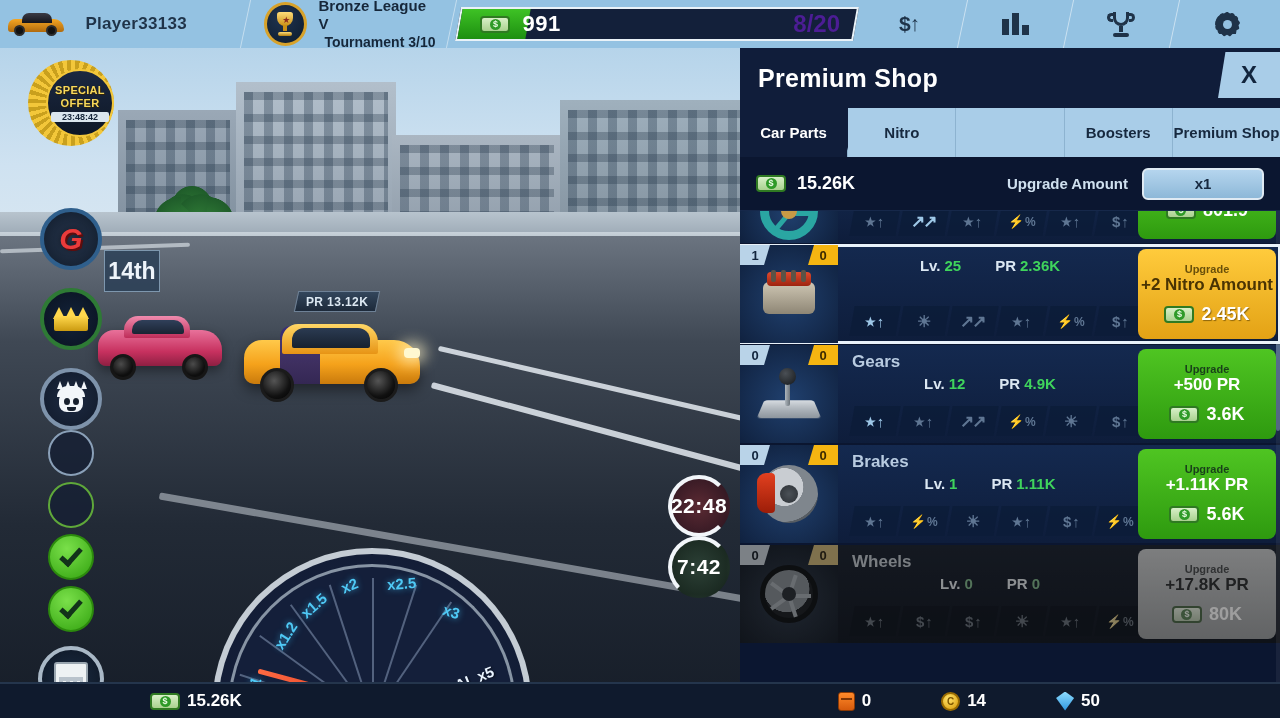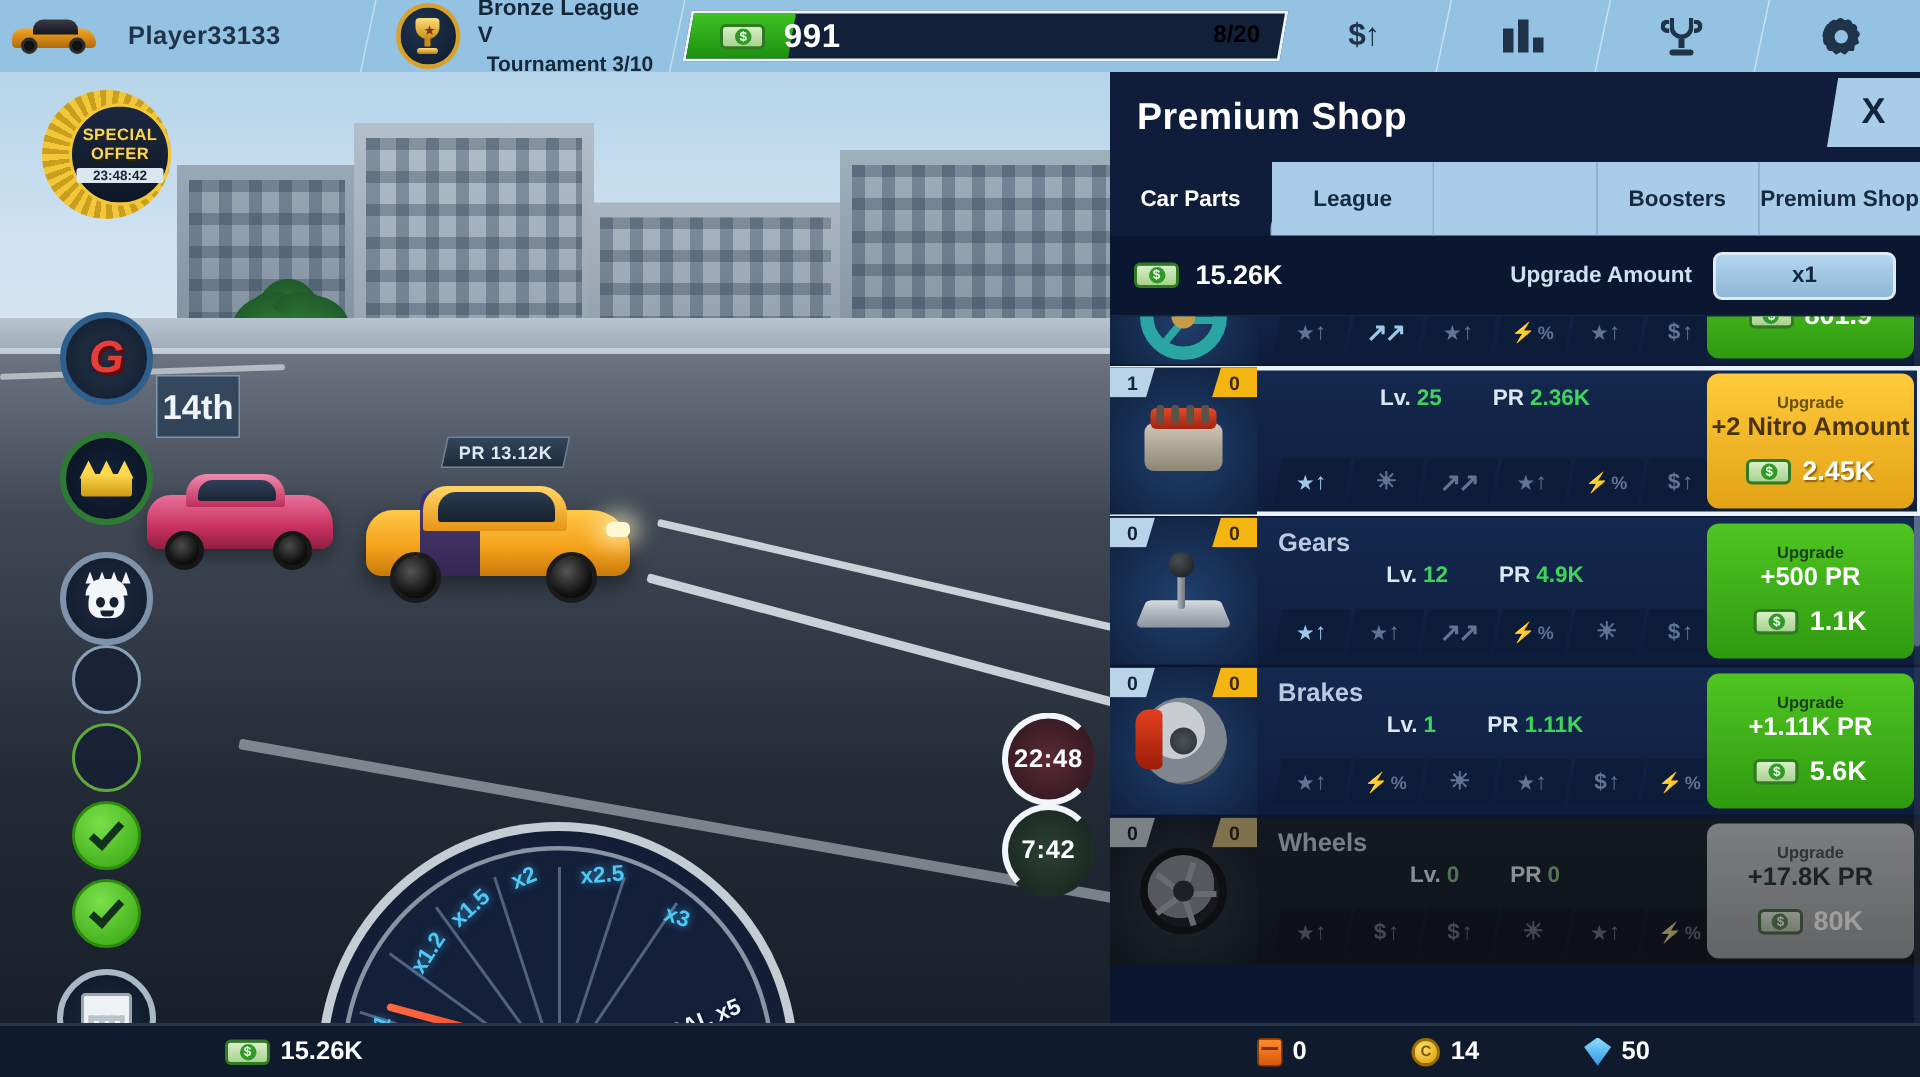--- a/index.html
+++ b/index.html
@@ -130,21 +130,21 @@
   .money-bar .content { position:absolute; inset:0; display:flex; align-items:center;
     padding:0 16px 0 22px; }
   .cash-icon { width:30px; height:17px; border-radius:4px;
     background:linear-gradient(180deg,#d8f0c8,#a9d18f); border:2px solid #2f7a22;
     display:flex; align-items:center; justify-content:center; }
   .cash-icon .c { width:11px; height:11px; border-radius:50%; background:#2f9a28;
     color:#eafbe4; font-size:9px; font-weight:bold; display:flex;
     align-items:center; justify-content:center; line-height:1; }
   .money-bar .amt { color:#fff; font-size:22px; font-weight:bold; margin-left:12px;
     letter-spacing:.5px; }
-  .money-bar .ratio { color:#000000; font-size:16px; font-weight:bold; margin-left:auto; }
+  .money-bar .ratio { color:#4c1d95; font-size:24px; font-weight:bold; margin-left:auto; }
 
   .tb-icons { margin-left:auto; display:flex; height:48px; }
   .tb-ico { width:106px; height:48px; display:flex; align-items:center; justify-content:center;
     color:#1f3349; position:relative; }
   .tb-ico + .tb-ico::before { content:""; position:absolute; left:0; top:0; width:1px;
     height:48px; background:rgba(255,255,255,.5); transform:skewX(-12deg); }
   .ico-sarrow { font-size:21px; font-weight:bold; letter-spacing:-1px; }
   .ico-bars { display:flex; align-items:flex-end; gap:3px; height:22px; }
   .ico-bars i { width:7px; background:#1f3349; display:block; }
   .ico-bars i:nth-child(1){height:16px;} .ico-bars i:nth-child(2){height:22px;}
@@ -248,21 +248,21 @@
   
   .timer-ring { position:absolute; width:62px; height:62px; border-radius:50%;
     display:flex; align-items:center; justify-content:center;
     border:4px solid #f2f6fa; }
   .timer1 { left:668px; top:475px;
     background:radial-gradient(circle at 50% 50%,#5b2a33,#2c1520);
     border-color:#f2f6fa; border-right-color:transparent; }
   .timer2 { left:668px; top:536px;
     background:radial-gradient(circle at 50% 50%,#2c4036,#16241c);
     border-color:#f2f6fa; border-bottom-color:transparent; border-right-color:transparent;}
-  .timer-ring .t { color:#fff; font-size:17px; font-weight:bold; letter-spacing:.5px; }
+  .timer-ring .t { color:#fff; font-size:21px; font-weight:bold; letter-spacing:.5px; }
 
   
   .speedo { position:absolute; left:212px; top:548px; width:320px; height:170px;
     border-radius:160px 160px 0 0; overflow:hidden;
     background:radial-gradient(ellipse at 50% 100%, #1a2742 0%, #15203a 55%, #0f1830 100%);
     border:6px solid #c4ccd4; border-bottom:none; }
   .speedo .inner { position:absolute; left:10px; top:10px; right:10px; bottom:0;
     border-radius:150px 150px 0 0; background:#141f3a;
     border:3px solid #8794a4; border-bottom:none; overflow:hidden; }
   .crit-wedge { position:absolute; left:50%; bottom:0; width:150px; height:150px;
@@ -655,21 +655,21 @@
 
   <div class="shop">
 
     <div class="shop-header">
       <div class="shop-title">Premium Shop</div>
       <div class="shop-close">X</div>
     </div>
 
     <div class="shop-tabs">
       <div class="tab active">Car Parts</div>
-      <div class="tab">League</div>
+      <div class="tab">Nitro</div>
       <div class="tab"></div>
       <div class="tab">Boosters</div>
       <div class="tab">Premium Shop</div>
     </div>
 
     <div class="shop-sub">
       <div class="sub-cash">
         <div class="cash-icon">
             <div class="c">$</div>
           </div>
@@ -830,21 +830,21 @@
           </div>
         </div>
         <div class="row-cta cta-green">
           <div class="cta-top">Upgrade</div>
           <div class="cta-main">+500 PR</div>
           <div class="cta-div"></div>
           <div class="cta-price">
               <span class="cash-icon">
                 <span class="c">$</span>
               </span>
-            <span class="pv">1.1K</span>
+            <span class="pv">3.6K</span>
             </div>
         </div>
       </div>
 
       <div class="row">
         <div class="row-thumb">
           <div class="cnt l">0</div>
           <div class="cnt r">0</div>
           <div class="thumb-art">
               <div class="art-brake">

